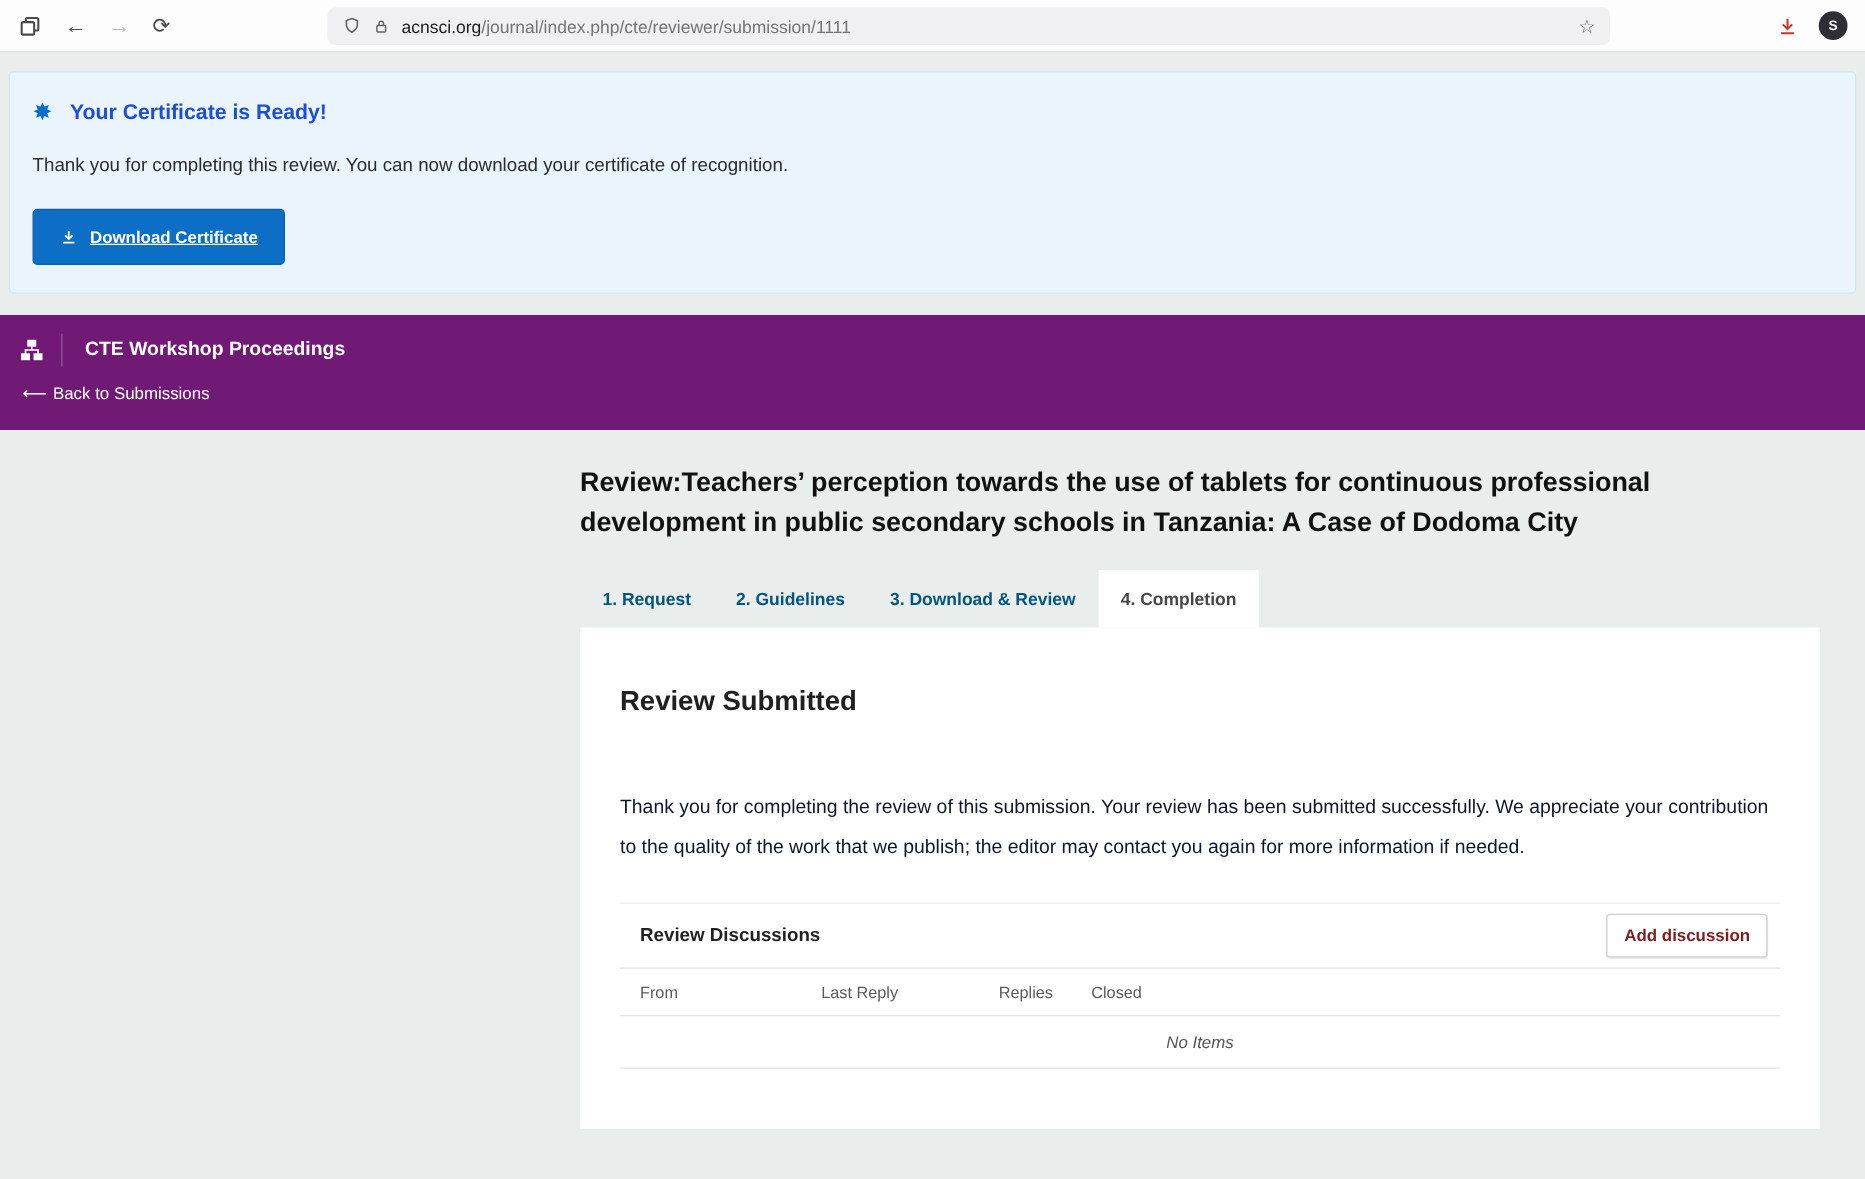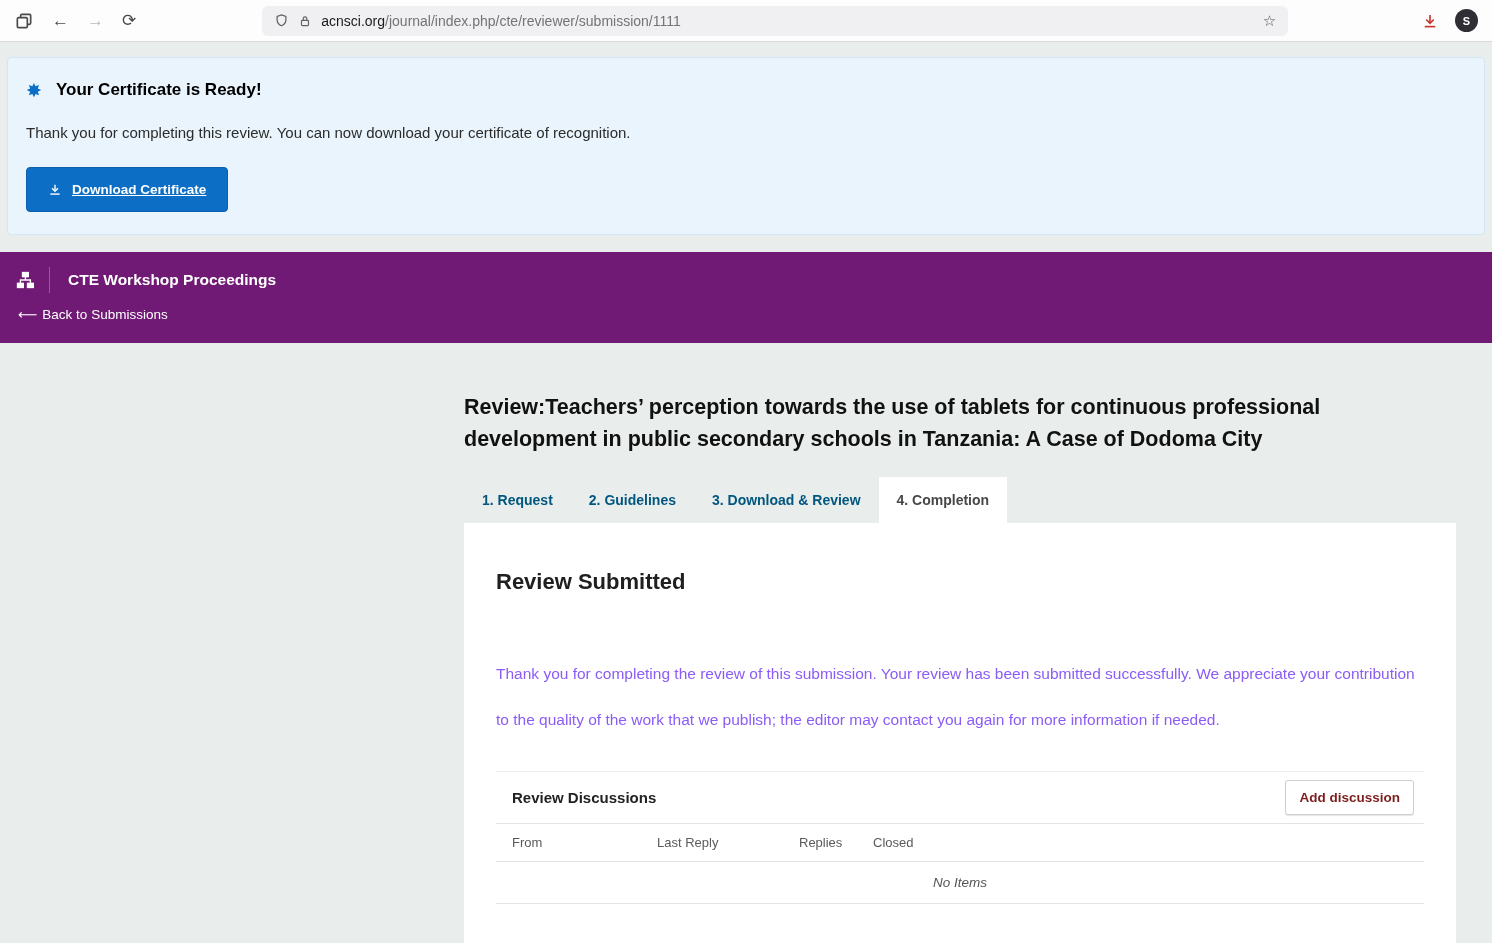--- a/index.html
+++ b/index.html
@@ -36,21 +36,21 @@
   }
 
   
   .banner {
     margin: 15px 7px 17px 7px;
     background: #e9f4fc; border: 1px solid #d3e6f4; border-radius: 4px;
     padding: 22px 18px 22px 18px;
   }
   .banner-title-row { display: flex; align-items: center; gap: 14px; margin-bottom: 24px; }
   .banner-badge { color: #0a6fc7; font-size: 19px; line-height: 1; }
-  .banner-title { color: #000000; font-size: 17px; font-weight: bold; }
+  .banner-title { color: #1d4ed8; font-size: 17px; font-weight: bold; }
   .banner-msg { margin: 0 0 26px 0; font-size: 15px; color: #2c2c2c; }
   .dl-btn {
     display: inline-flex; align-items: center; gap: 10px;
     background: #0d6ec5; border: 1px solid #0b5fae; border-radius: 4px;
     color: #fff; font-weight: bold; font-size: 13.5px;
     font-family: "Liberation Sans", sans-serif;
     padding: 14px 21px; cursor: pointer; text-decoration: underline;
   }
 
   
@@ -64,34 +64,34 @@
   .back-link {
     display: inline-block; margin: 13px 0 0 18px;
     font-size: 13.5px; color: #fff; text-decoration: none; cursor: pointer;
   }
   .back-arrow { margin-right: 5px; }
 
   
   .main { background: #e9edec; min-height: 579px; }
   .content { margin-left: 464px; width: 992px; }
   .page-title {
-    margin: 0; padding-top: 48px;
+    margin: 0; padding-top: 26px;
     font-size: 21.5px; font-weight: bold; color: #111; line-height: 32px;
     max-width: 950px;
   }
   .tabs { display: flex; margin-top: 22px; }
   .tab {
     padding: 15px 18px; font-size: 14px; font-weight: bold;
     color: #00567e; cursor: pointer; white-space: nowrap;
   }
   .tab.active { background: #fff; color: #474747; }
 
   .panel { background: #fff; padding: 0 32px 48px 32px; min-height: 386px; }
   .section-title { margin: 0; padding-top: 46px; font-size: 22px; font-weight: bold; color: #202020; }
-  .panel-msg { margin: 56px 0 0 0; font-size: 15.5px; line-height: 46px; color: #8b5cf6; }
+  .panel-msg { margin: 56px 0 0 0; font-size: 15.5px; line-height: 32px; color: #0f172a; }
 
   .discussions { margin-top: 28px; border-top: 1px solid #ededed; }
   .disc-header {
     display: flex; align-items: center; justify-content: space-between;
     padding: 8px 10px 8px 16px; border-bottom: 1px solid #e3e3e3;
   }
   .disc-title { font-size: 15px; font-weight: bold; color: #222; }
   .add-btn {
     background: #fff; border: 1px solid #cfcfcf; border-radius: 3px;
     color: #7f1d1d; font-weight: bold; font-size: 13.5px;

